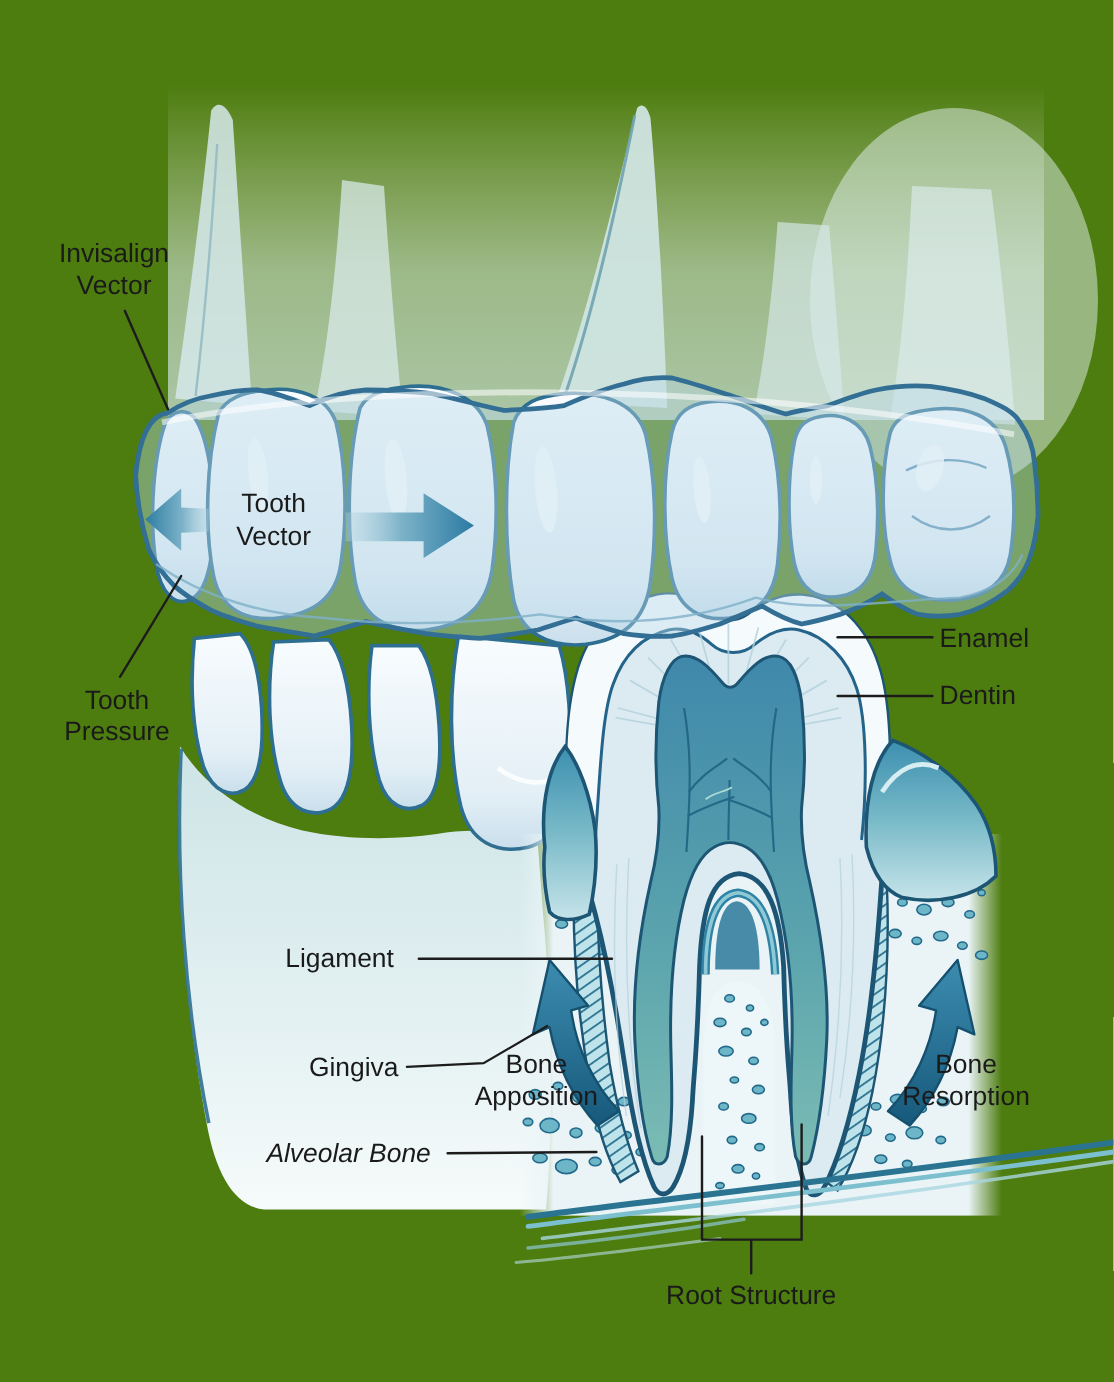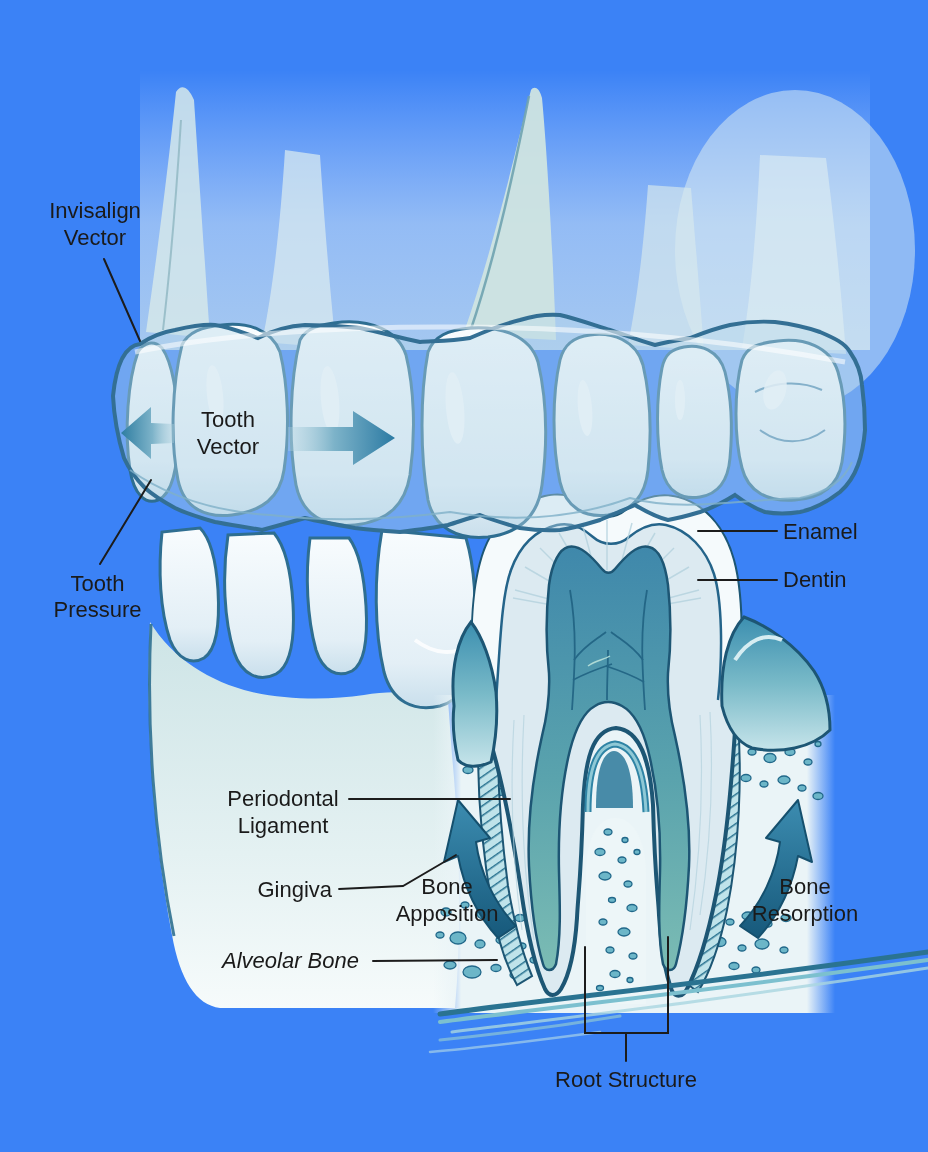--- a/index.html
+++ b/index.html
@@ -1,16 +1,16 @@
 <!DOCTYPE html>
 <html><head>
 <meta charset="utf-8">
 <style>
   html,body{margin:0;padding:0;background:#fff;}
-  #stage{position:relative;width:928px;height:1152px;background:#3b82f6;overflow:hidden;
+  #stage{position:relative;width:928px;height:1152px;background:#4d7c0f;overflow:hidden;
          font-family:"Liberation Sans",sans-serif;}
   #art{position:absolute;left:0;top:0;width:928px;height:1152px;}
   .label{position:absolute;color:#1a1a1a;font-size:22px;line-height:27px;font-weight:400;
          text-align:center;white-space:nowrap;}
   .label.left{text-align:right;}
   .label.right{text-align:right;}
 </style>
 </head>
 <body>
 
@@ -302,21 +302,20 @@
 
 <div class="label left" style="left:783px;top:518px;">
   <span>Enamel</span>
 </div>
 
 <div class="label left" style="left:783px;top:566px;">
   <span>Dentin</span>
 </div>
 
 <div class="label" style="left:183px;top:785px;width:200px;">
-  <div>Periodontal</div>
   <div>Ligament</div>
 </div>
 
 <div class="label right" style="left:212px;top:876px;width:120px;">
   <span>Gingiva</span>
 </div>
 
 <div class="label" style="left:362px;top:873px;width:170px;">
   <div>Bone</div>
   <div>Apposition</div>

